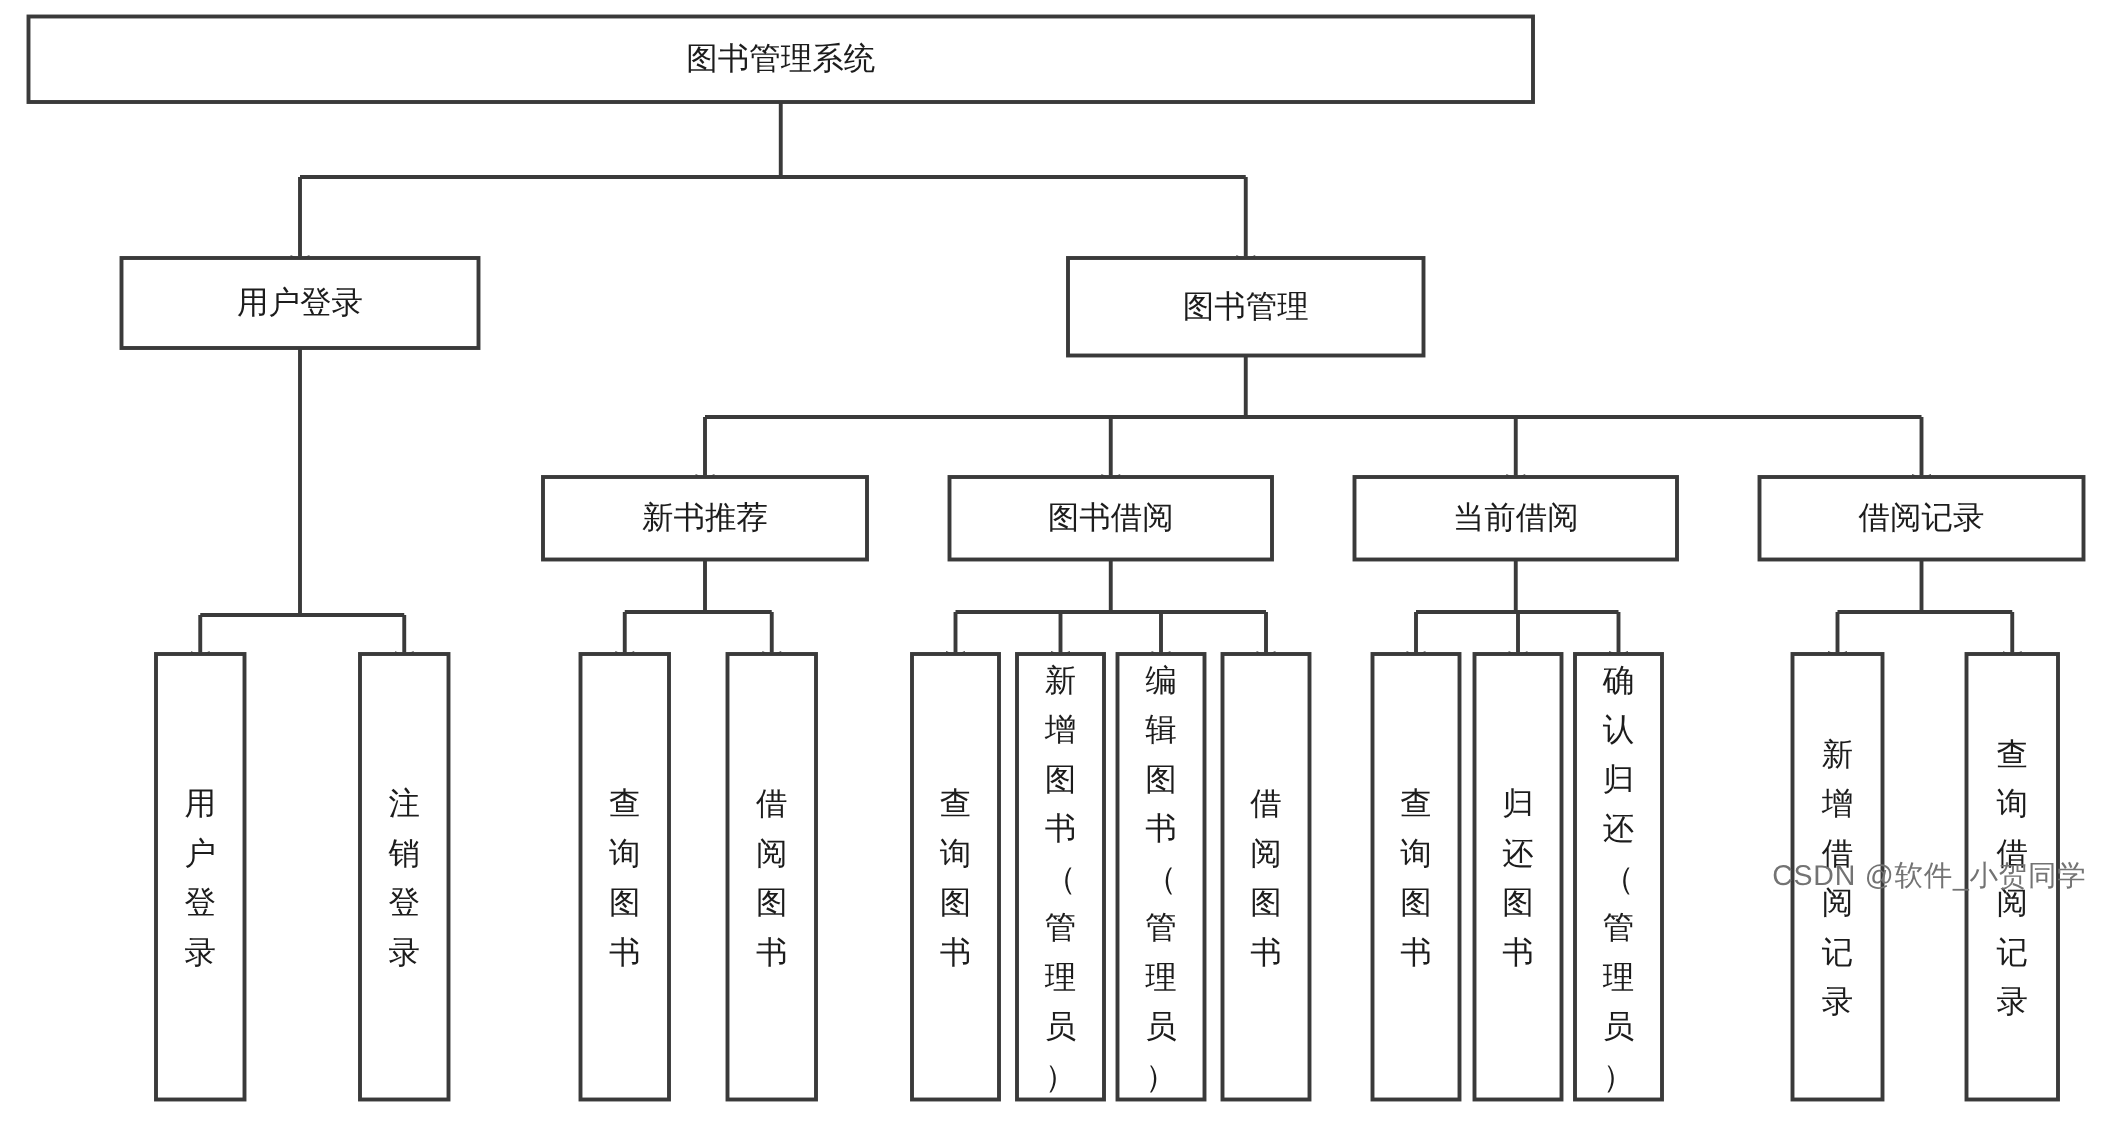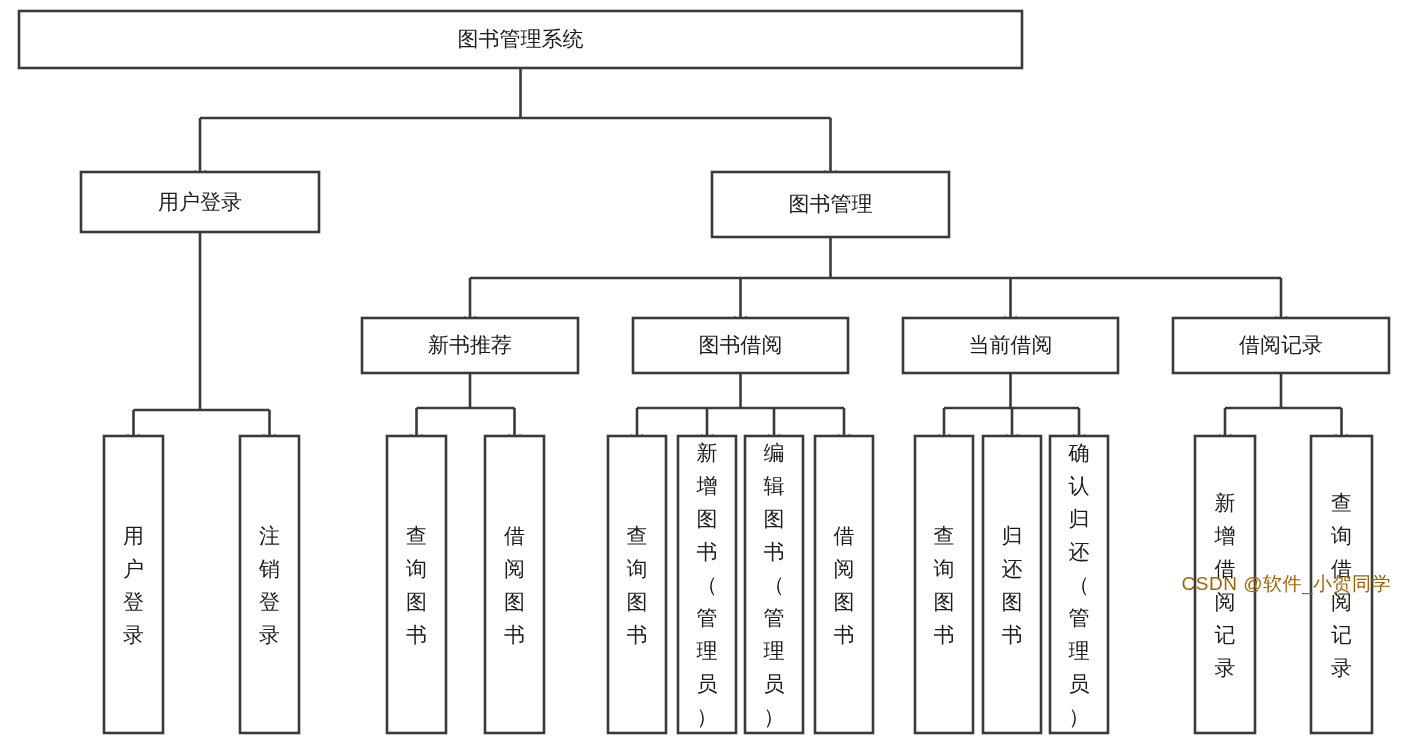--- a/index.html
+++ b/index.html
@@ -55,21 +55,21 @@
     font-size: 21px;
     fill: #1c1c1c;
     text-anchor: middle;
   }
   .watermark {
     position: absolute;
     right: 14px;
     bottom: 6px;
     font-family: "Liberation Sans", "DejaVu Sans", sans-serif;
     font-size: 19px;
-    color: #a16207;
+    color: #737373;
     white-space: nowrap;
     letter-spacing: 0.5px;
     user-select: none;
     margin-top: 28px;
   }
 </style>
 </head>
 <body>
 
 <div id="diagram-root">

